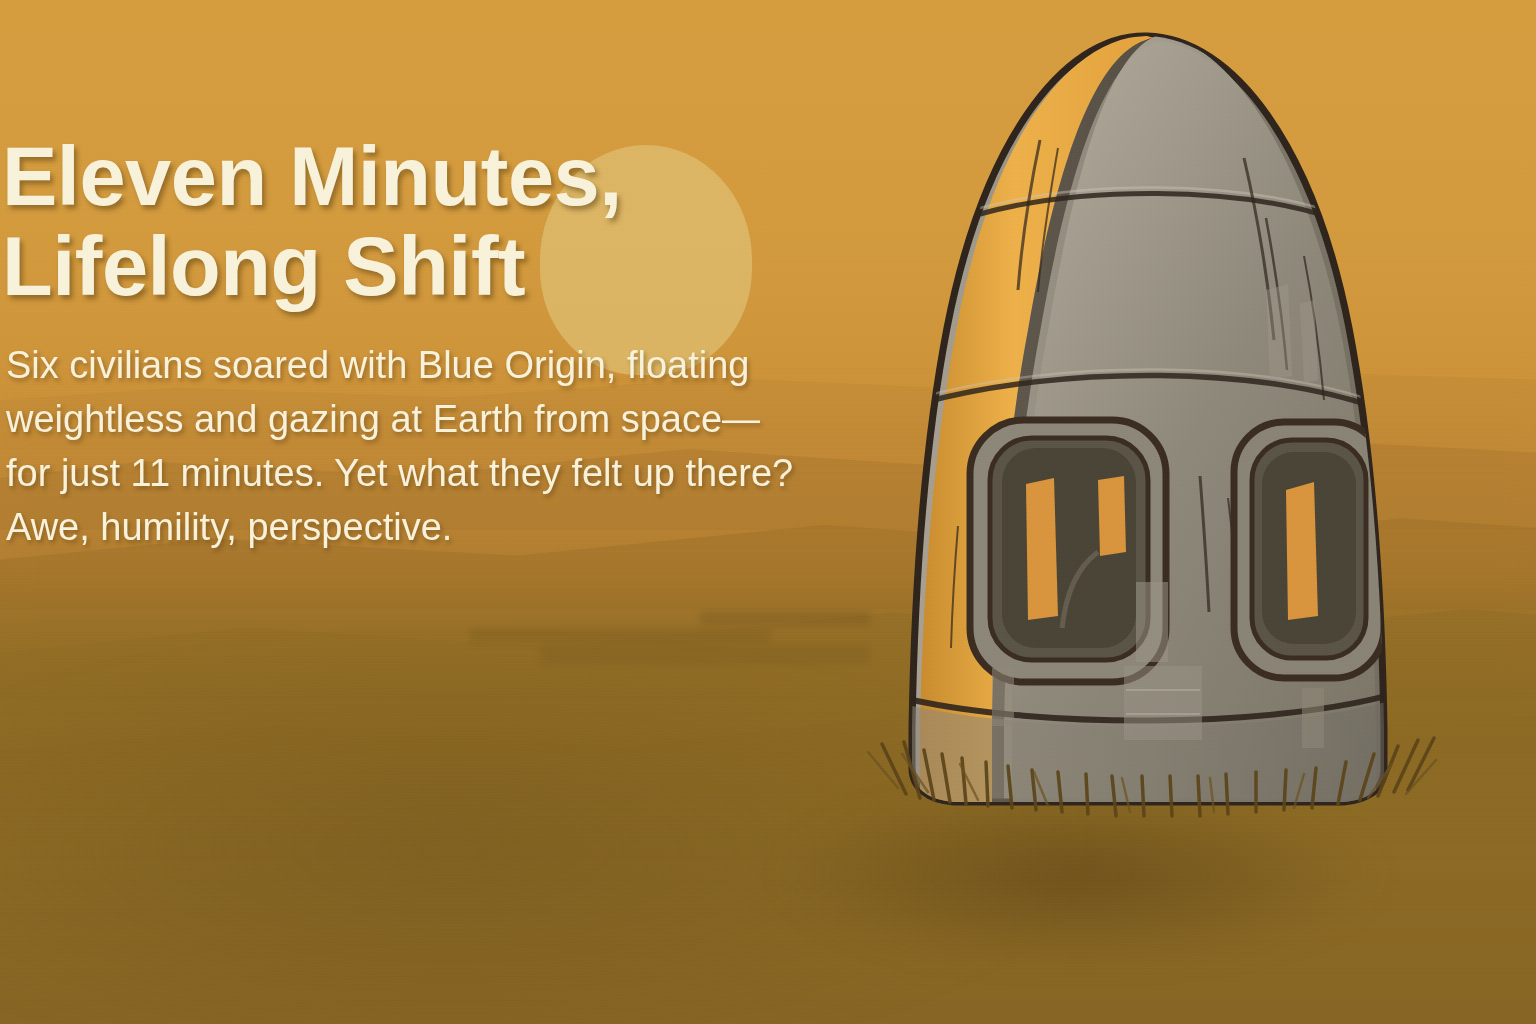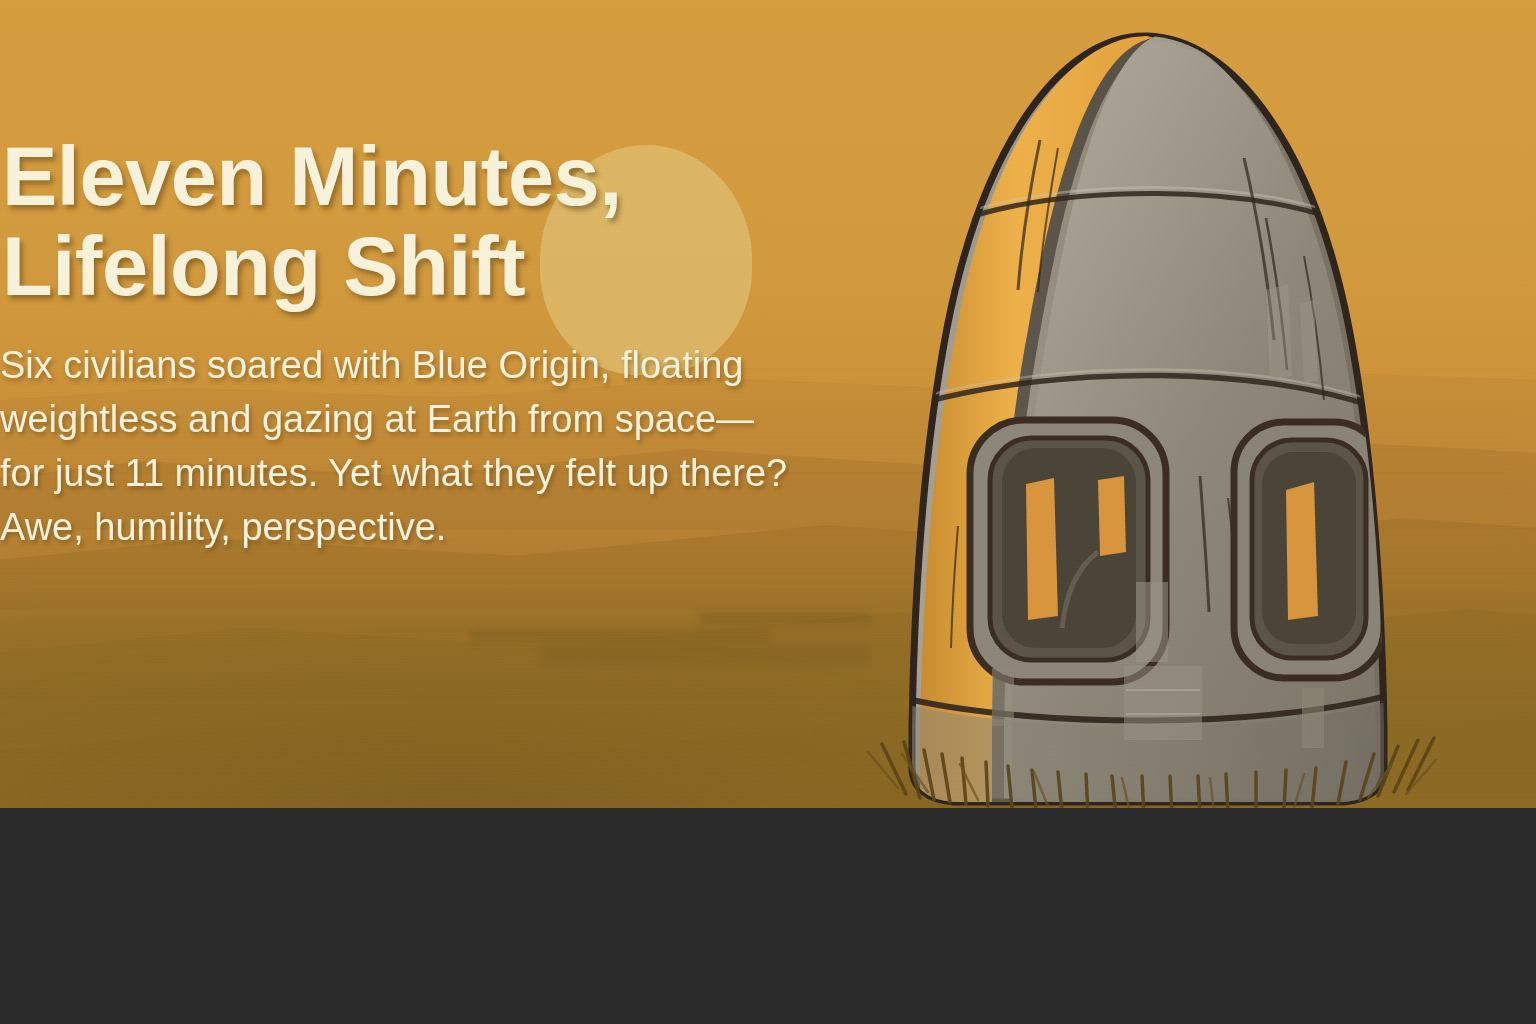--- a/index.html
+++ b/index.html
@@ -4,21 +4,21 @@
 <title>Eleven Minutes, Lifelong Shift</title>
 <style>
   html, body {
     margin: 0;
     padding: 0;
     background: #2b2b2b;
   }
   #stage {
     position: relative;
     width: 1536px;
-    height: 808px;
+    height: 1024px;
     overflow: hidden;
     font-family: "Liberation Sans", "DejaVu Sans", sans-serif;
     background: #D49B3D;
   }
 
   
   .sky {
     position: absolute;
     left: 0; top: 0; width: 1536px; height: 1024px;
     background: linear-gradient(180deg,
@@ -119,21 +119,21 @@
     font-size: 83px;
     line-height: 1.08;
     font-weight: 700;
     letter-spacing: -0.5px;
     color: #FAF3DC;
     text-shadow: 3px 4px 5px rgba(74,50,12,0.45);
     white-space: pre-line;
   }
   .subhead {
     margin: 28px 0 0 0;
-    padding: 0 0 0 0;
+    padding: 0 0 0 6px;
     font-size: 38px;
     line-height: 1.42;
     font-weight: 400;
     color: #FAF3DC;
     text-shadow: 2px 3px 4px rgba(74,50,12,0.42);
     white-space: pre-line;
   }
 
   
   .grain {

